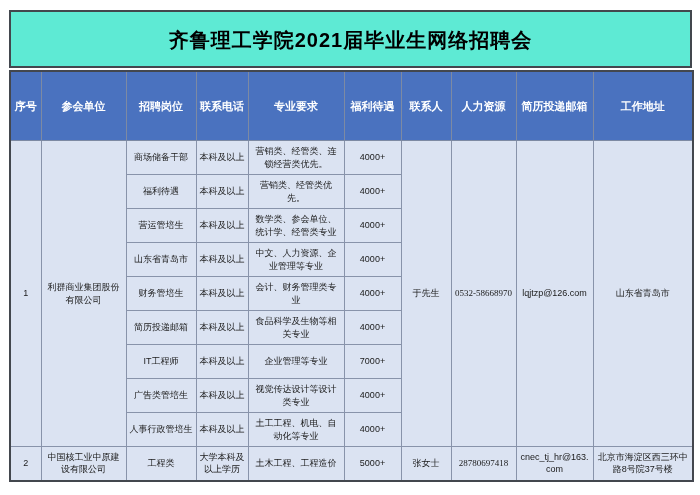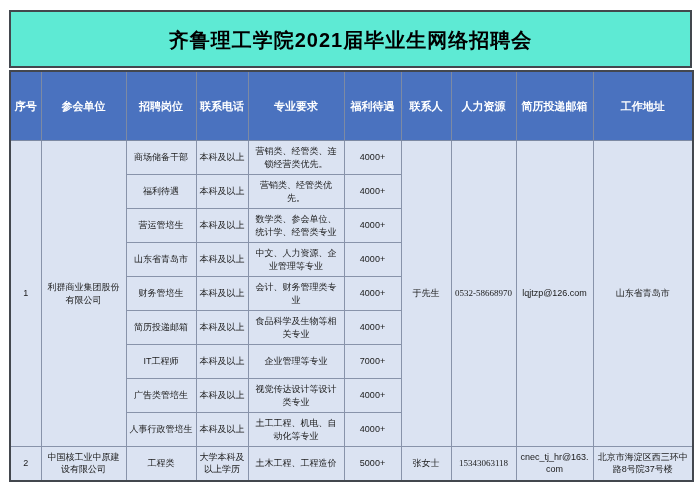--- a/index.html
+++ b/index.html
@@ -177,19 +177,19 @@
           <td class="cell-salary">4000+</td>
         </tr>
         <tr>
           <td class="cell-index">2</td>
           <td class="cell-company">中国核工业中原建设有限公司</td>
           <td class="cell-position">工程类</td>
           <td class="cell-education">大学本科及以上学历</td>
           <td class="cell-major">土木工程、工程造价</td>
           <td class="cell-salary">5000+</td>
           <td class="cell-contact">张女士</td>
-          <td class="cell-phone">15343063118</td>
+          <td class="cell-phone">28780697418</td>
           <td class="cell-email">cnec_tj_hr@163.com</td>
           <td class="cell-address">北京市海淀区西三环中路8号院37号楼</td>
         </tr>
       </tbody>
   </table>
 </div>
 
 </body></html>

